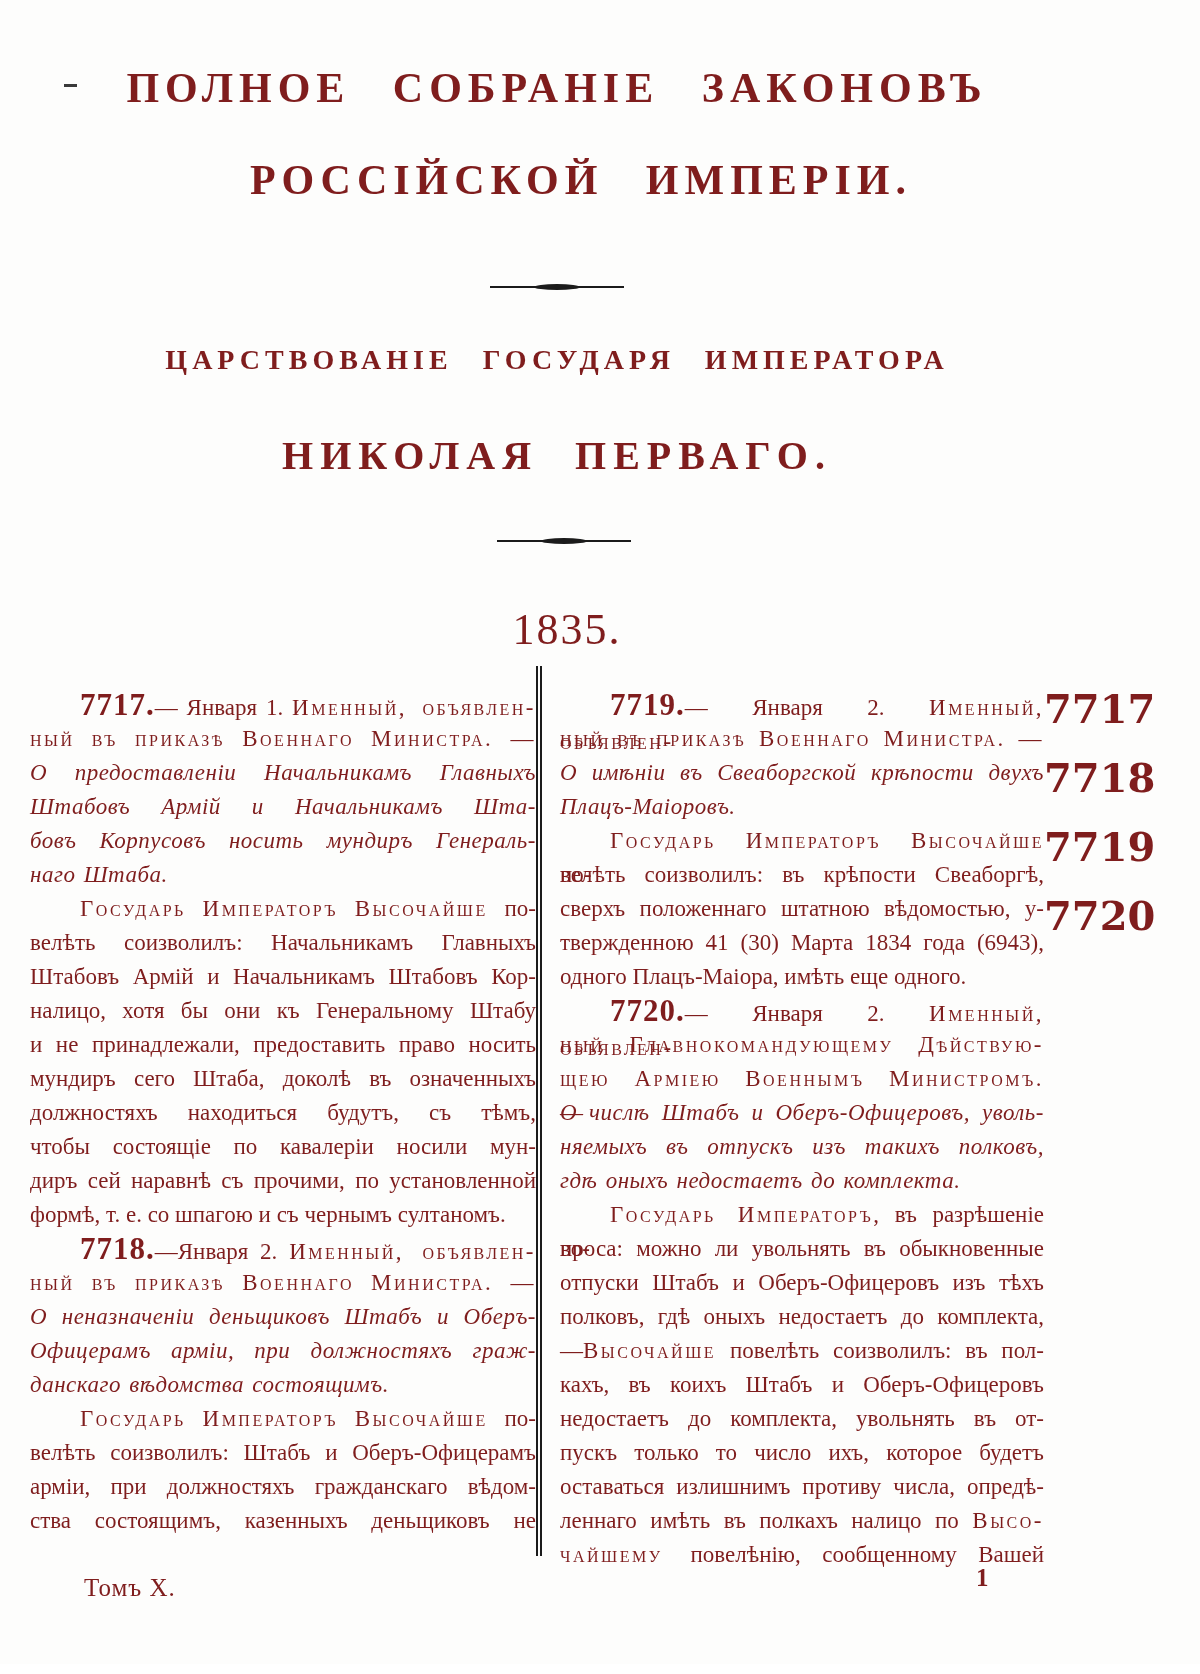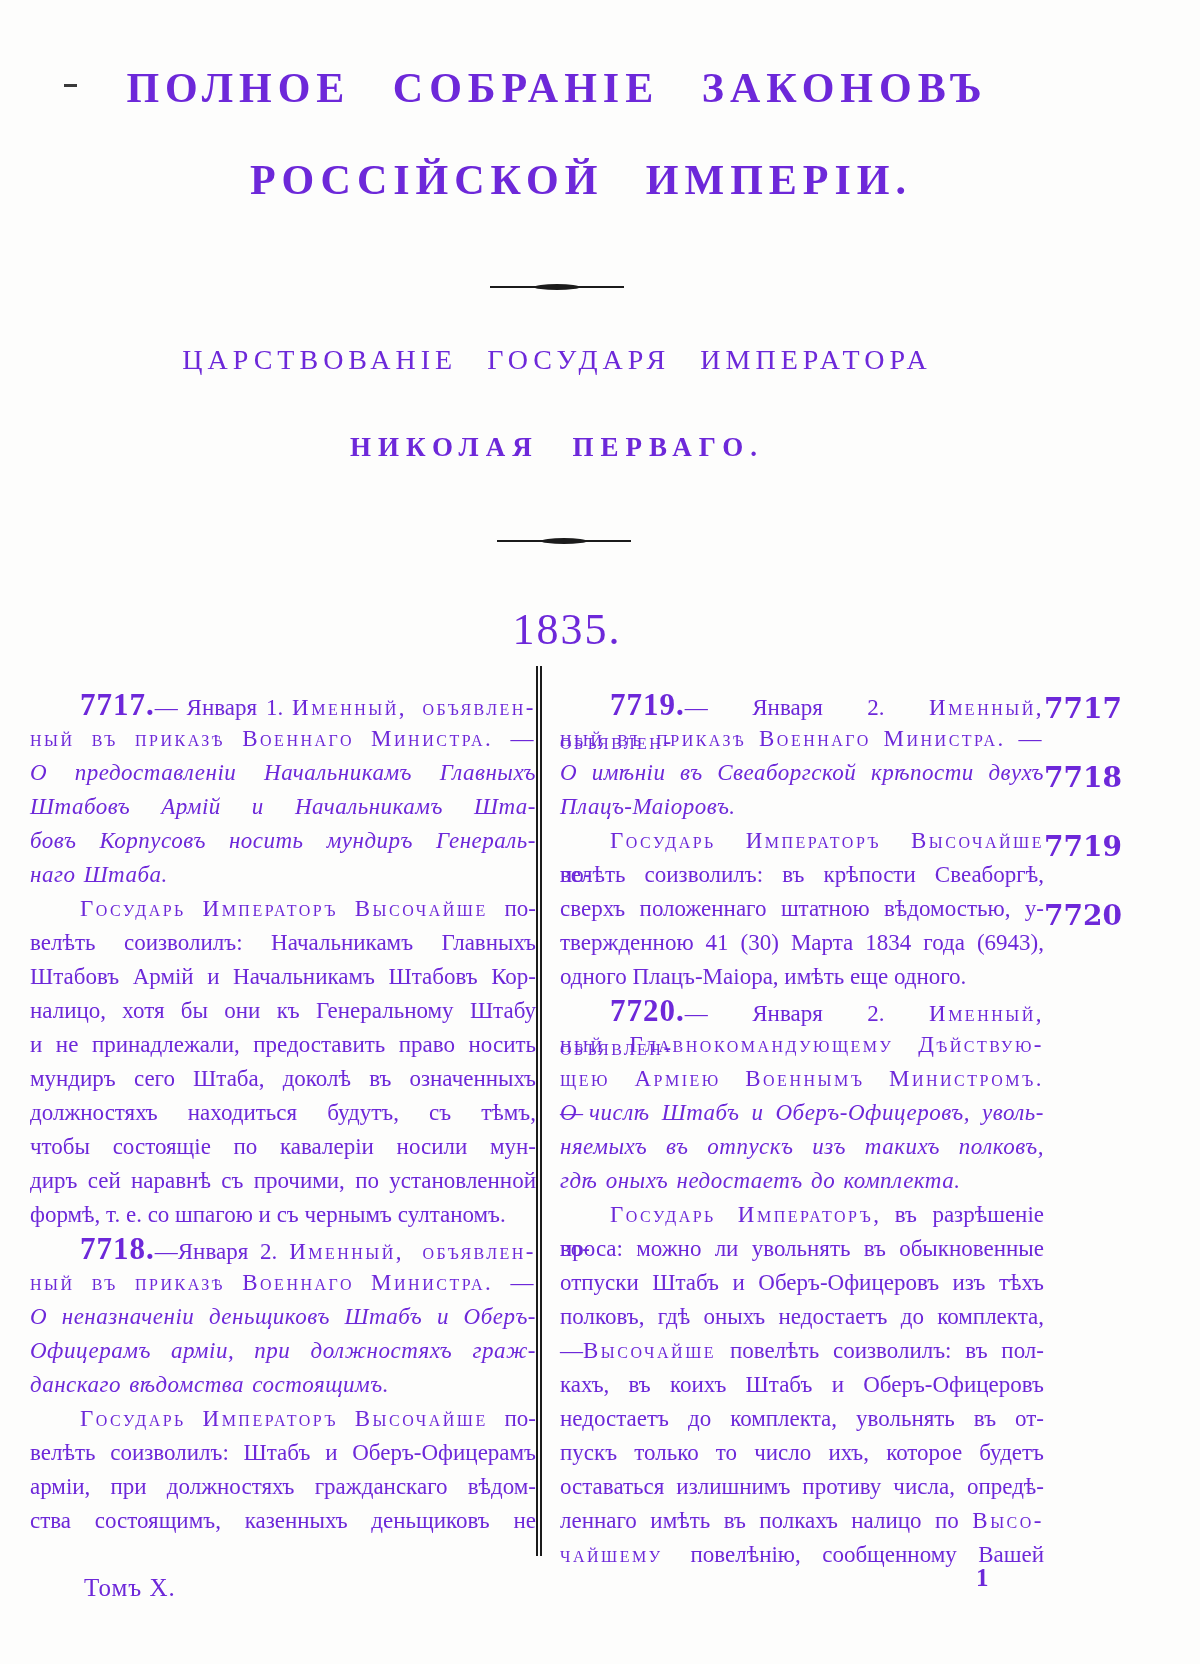--- a/index.html
+++ b/index.html
@@ -1,30 +1,30 @@
 <!DOCTYPE html>
 <html><head>
 <meta charset="utf-8">
 <style>
   html, body { margin: 0; padding: 0; }
   .page {
     position: relative;
     width: 1200px;
     height: 1664px;
     background: #fdfdfc;
-    color: #6d28d9;
+    color: #7f1d1d;
     font-family: "Liberation Serif", "DejaVu Serif", serif;
     overflow: hidden;
   }
   
   .center-band { position: absolute; left: 0; width: 1114px; text-align: center; white-space: nowrap; }
   .masthead-1 { top: 64px;  font-size: 42px; font-weight: bold; letter-spacing: 6px;  word-spacing: 26px; }
   .masthead-2 { top: 156px; font-size: 42px; font-weight: bold; letter-spacing: 6px;  word-spacing: 26px; padding-left: 24px; }
-  .reign-1    { top: 344px; font-size: 28px; font-weight: normal; letter-spacing: 5px;  word-spacing: 18px; }
-  .reign-2    { top: 432px; font-size: 27px; font-weight: bold; letter-spacing: 7px;  word-spacing: 20px; }
+  .reign-1    { top: 344px; font-size: 28px; font-weight: bold; letter-spacing: 5px;  word-spacing: 18px; }
+  .reign-2    { top: 432px; font-size: 40px; font-weight: bold; letter-spacing: 7px;  word-spacing: 20px; }
   .year-head  { top: 604px; width: 1134px; font-size: 44px; font-weight: normal; letter-spacing: 2px; }
 
   .swell-rule { position: absolute; width: 134px; height: 6px; }
   .swell-rule .bar {
     position: absolute; left: 0; right: 0; top: 2px; height: 1.5px; background: #1b1b1b;
   }
   .swell-rule .bulge {
     position: absolute; left: 50%; top: 0; transform: translateX(-50%);
     width: 46px; height: 6px; border-radius: 50%; background: #1b1b1b;
   }
@@ -44,21 +44,21 @@
   .ln.ind { text-indent: 50px; }
   .ln.fin { text-align: center; text-align-last: left; white-space: nowrap; font-family: Liberation Serif, serif; }
 
   .b   { }
   .num { font-size: 31px; font-weight: bold; letter-spacing: 1px; margin-top: 16px; }
   .sc  { font-variant: small-caps; letter-spacing: 2.5px; word-spacing: 4px; }
   .it  { font-style: italic; letter-spacing: 0.5px; word-spacing: 2px; }
 
   
   .margin-col { position: absolute; left: 1044px; top: 694px; width: 80px; }
-  .margin-num { height: 69px; line-height: 30px; font-size: 28px; font-weight: bold;
+  .margin-num { height: 69px; line-height: 30px; font-size: 40px; font-weight: bold;
                 font-family: "DejaVu Serif", "Liberation Serif", serif; }
 
   
   .footer-volume { position: absolute; left: 84px;  top: 1574px; font-size: 25px; letter-spacing: 1px; }
   .footer-page   { position: absolute; left: 976px; top: 1564px; font-size: 25px; font-weight: bold; }
 </style>
 </head>
 <body>
 
 <div class="page">

